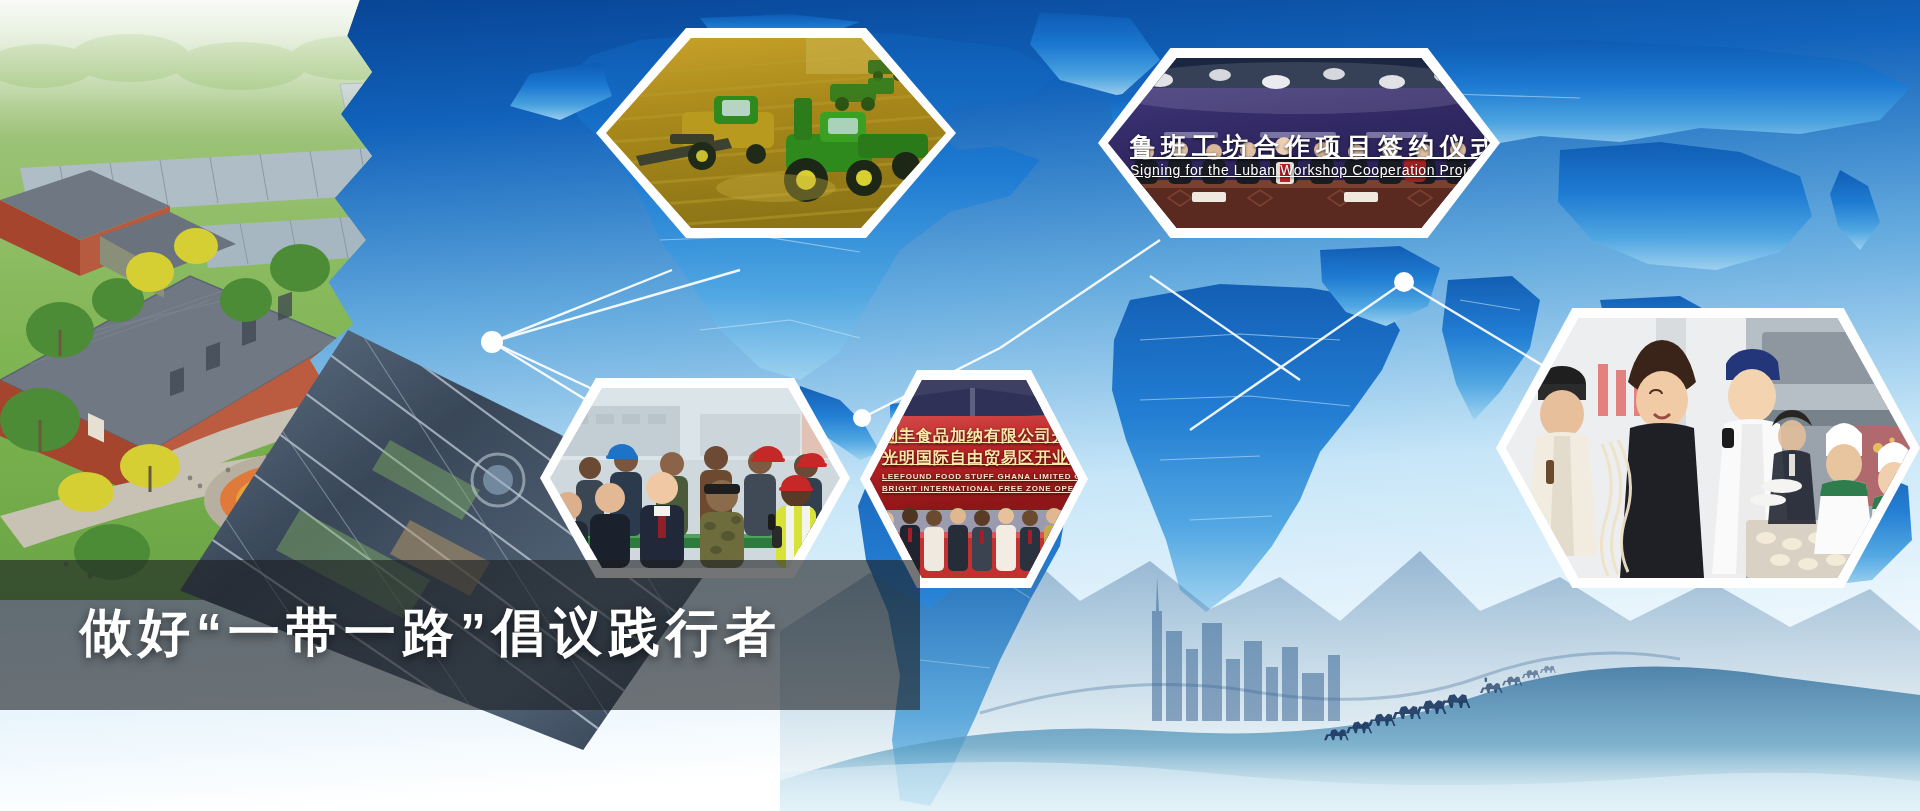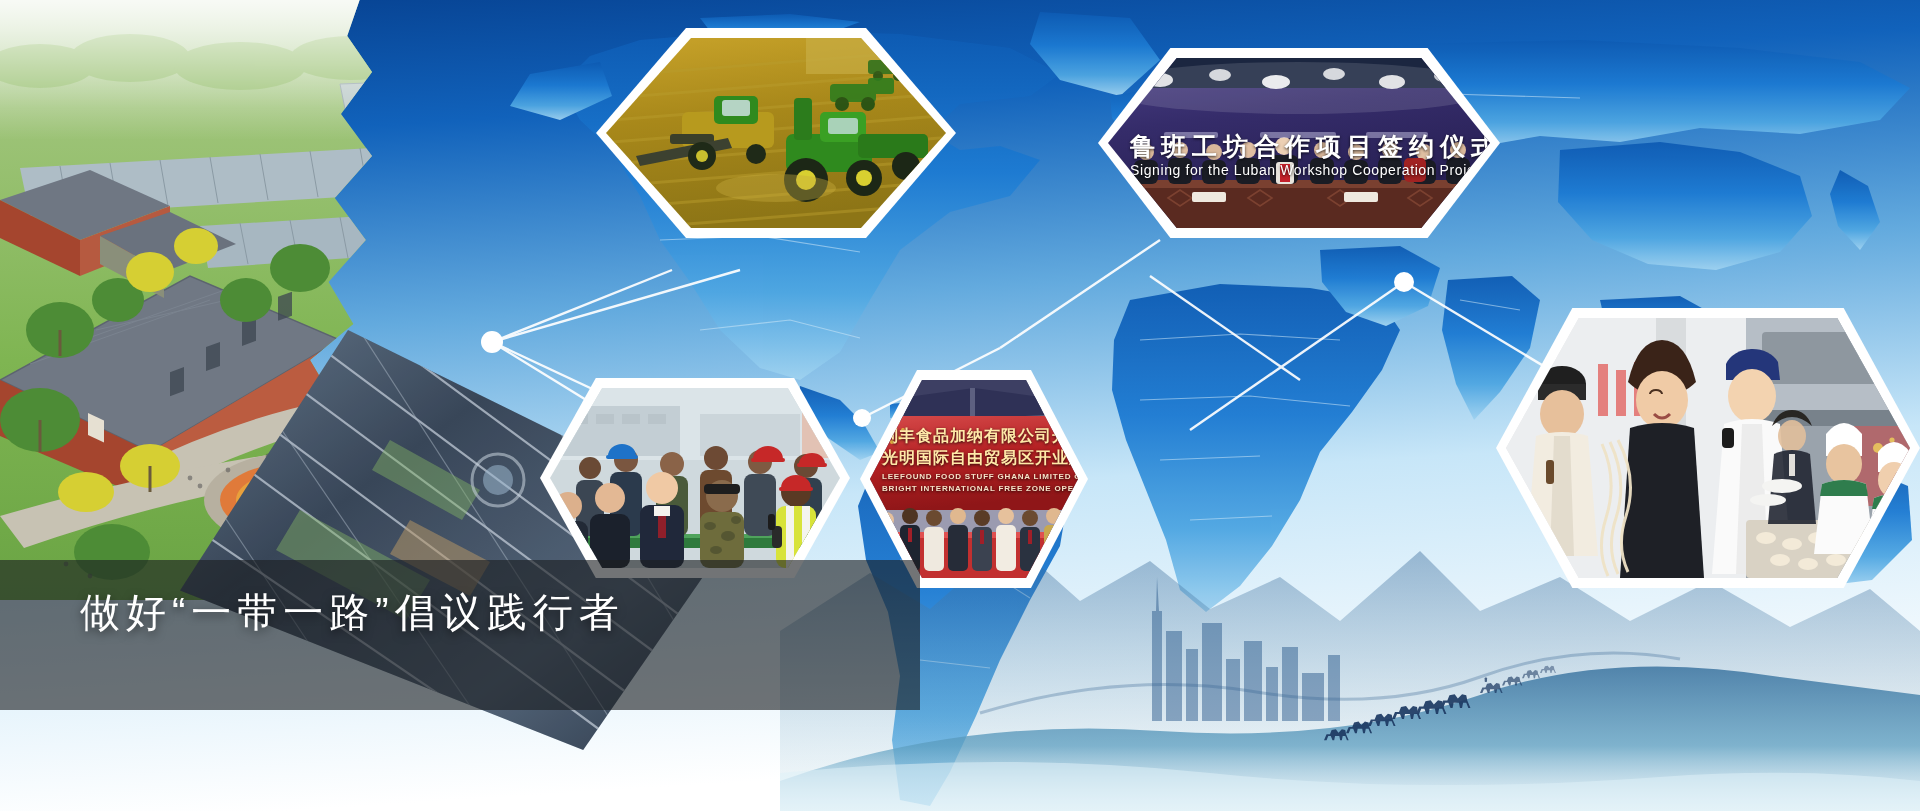--- a/index.html
+++ b/index.html
@@ -53,27 +53,27 @@
   .hexflat {
     -webkit-clip-path:polygon(18% 0,82% 0,100% 50%,82% 100%,18% 100%,0 50%);
     clip-path:polygon(18% 0,82% 0,100% 50%,82% 100%,18% 100%,0 50%); }
   .hexflat .inner {
     -webkit-clip-path:polygon(18% 0,82% 0,100% 50%,82% 100%,18% 100%,0 50%);
     clip-path:polygon(18% 0,82% 0,100% 50%,82% 100%,18% 100%,0 50%); }
 
   
   .band { position:absolute; left:0; top:560px; width:920px; height:150px;
     background:rgba(28,30,34,.62); }
-  .headline { position:absolute; left:80px; top:560px; width:860px;
-    font-size:40px; line-height:104px; letter-spacing:6px; font-weight:400;
+  .headline { position:absolute; left:80px; top:580px; width:860px;
+    font-size:52px; line-height:104px; letter-spacing:6px; font-weight:700;
     color:#ffffff; text-shadow:0 3px 10px rgba(0,0,0,.55); white-space:nowrap; }
 
   
   .cap { position:absolute; color:#fff; white-space:nowrap; font-weight:700;
-     text-shadow:0 1px 3px rgba(0,0,0,.8); pointer-events:none; }
+     text-shadow:0 1px 3px rgba(0,0,0,.8); pointer-events:none;text-decoration:underline; }
 </style>
 </head>
 <body>
 
 <div id="stage">
 
   <div class="maplayer">
     <svg viewBox="0 0 1920 811" preserveAspectRatio="none">
       <defs>
         <linearGradient id="land" x1="0" y1="0" x2="0" y2="1">

